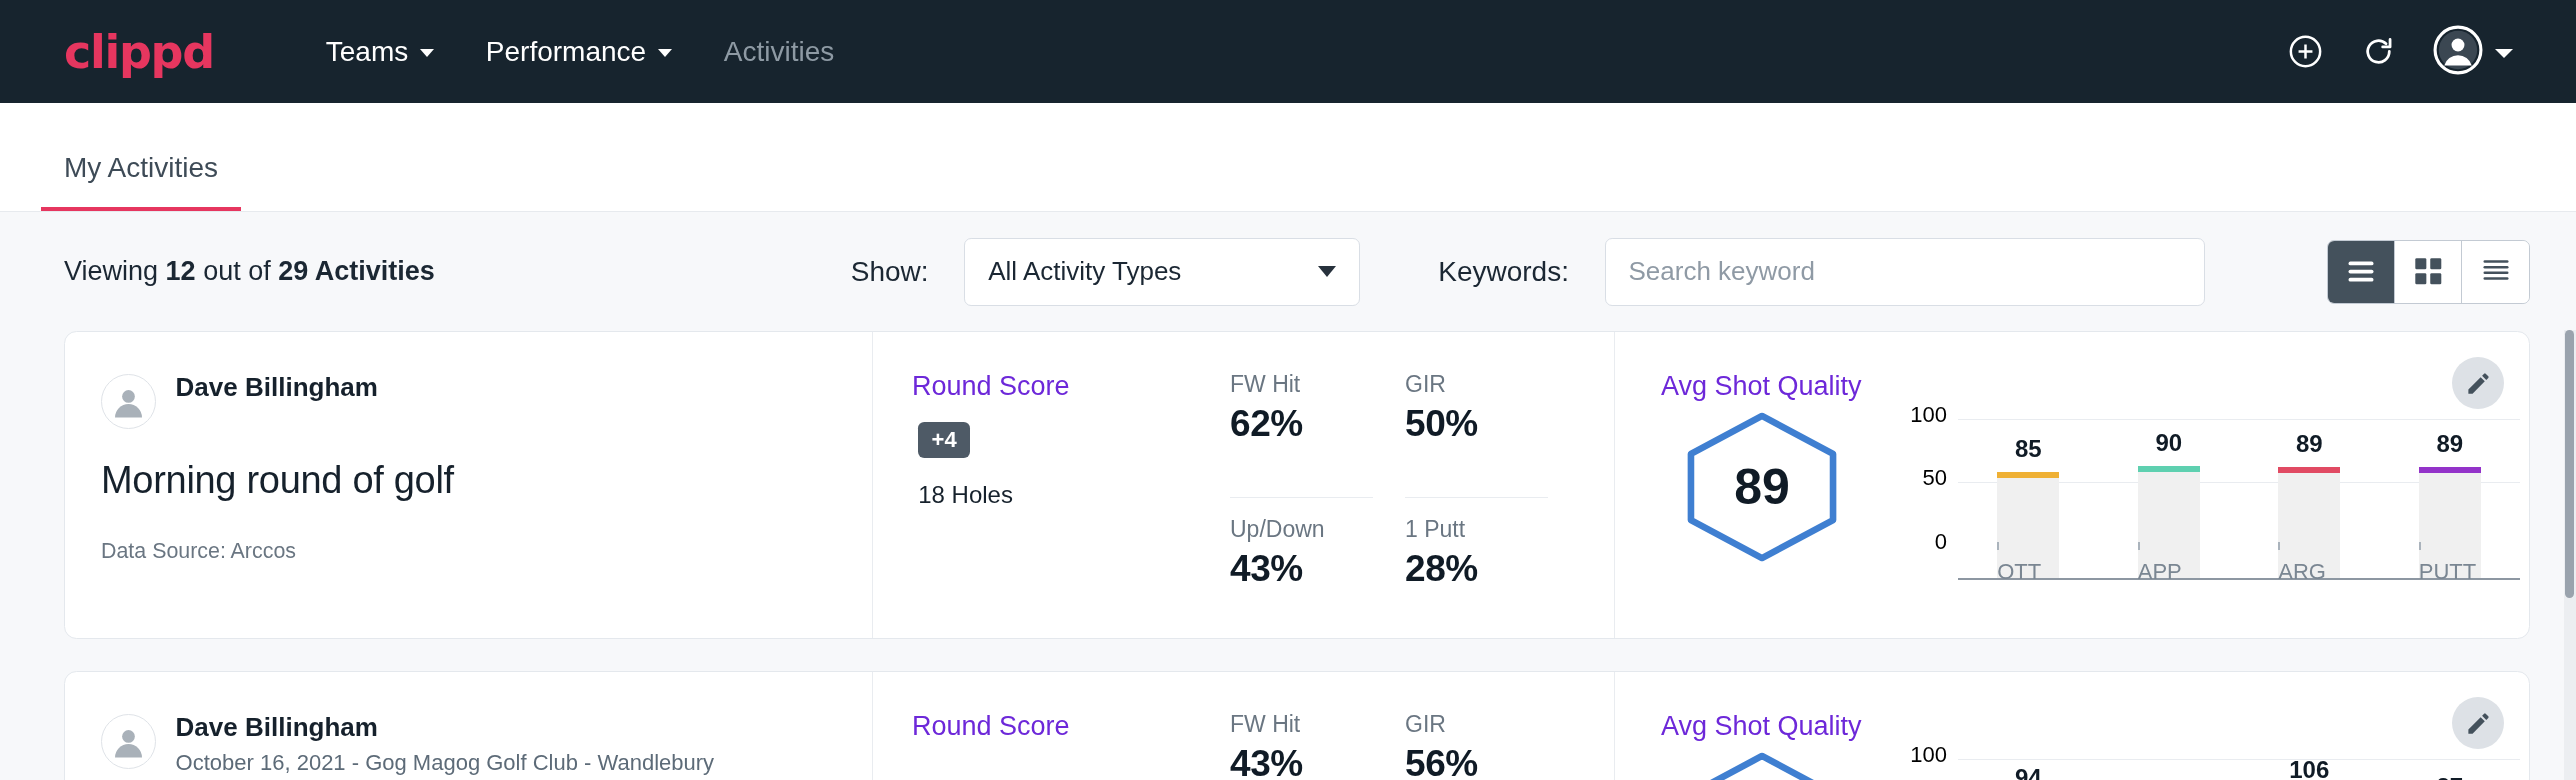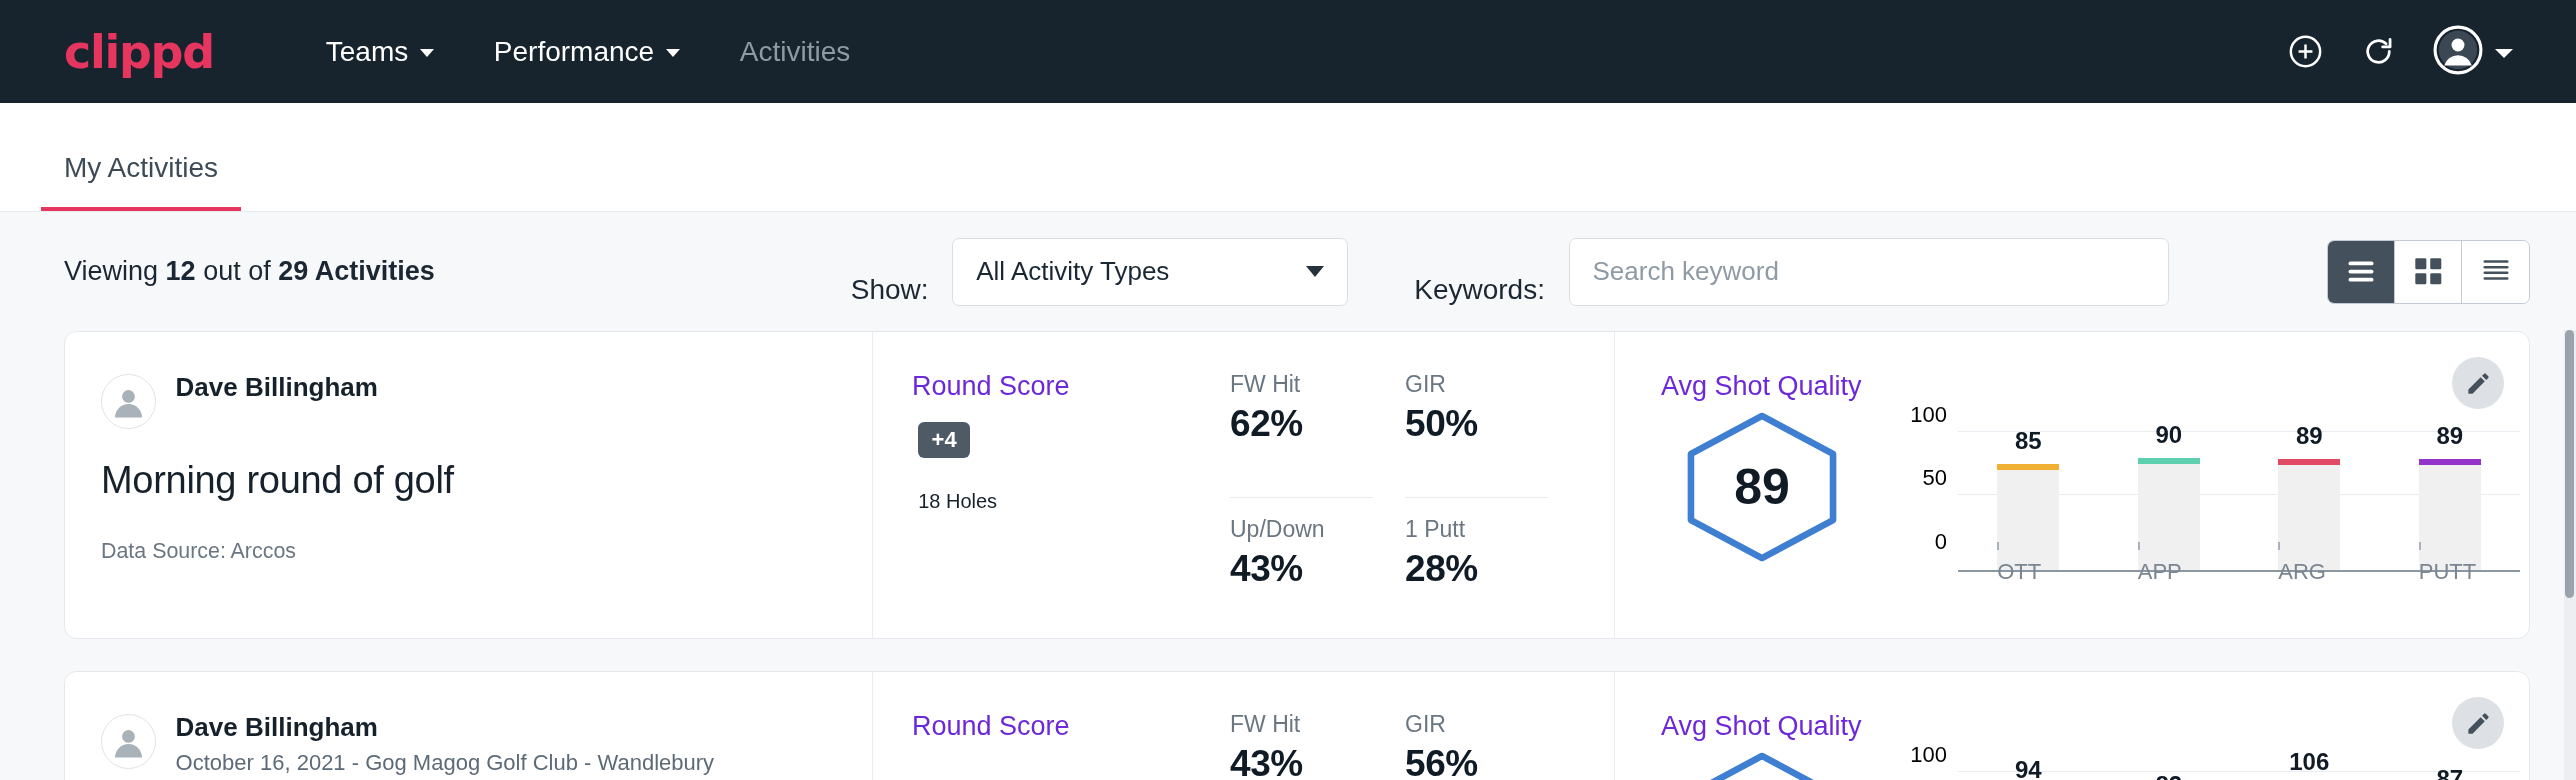--- a/index.html
+++ b/index.html
@@ -21,21 +21,21 @@
   }
   .logo {
     font-size: 46px;
     font-weight: 700;
     color: #e6365f;
     letter-spacing: -1.3px;
     margin-right: 86px;
     line-height: 1;
     font-family: "DejaVu Sans", sans-serif;
   }
-  .navlinks { display: flex; gap: 8px; }
+  .navlinks { display: flex; gap: 0; }
   .navlink {
     color: #ffffff;
     font-size: 28px;
     padding: 0 26px;
     display: flex;
     align-items: center;
     gap: 11.6px;
     cursor: pointer;
     white-space: nowrap;
   }
@@ -80,22 +80,22 @@
     height: 119px;
     display: flex;
     align-items: center;
     padding: 0 46px 0 64px;
   }
   .viewing { font-size: 27px; color: #1b2733; white-space: nowrap; }
   .viewing b { font-weight: 700; }
   .toolbar-mid {
     margin-left: 416px;
     display: flex;
-    align-items: flex-end;
-    gap: 4px;
+    align-items: center;
+    gap: 16px;
   }
   .tb-label { font-size: 28px; color: #1b2733; margin-right: 19.6px; white-space: nowrap; }
   .select {
     width: 396px; height: 68px;
     background: #fff;
     border: 0.9px solid #d9dee5;
     border-radius: 7.1px;
     display: flex; align-items: center;
     padding: 0 23px;
     font-size: 26px; color: #1b2733;
@@ -182,21 +182,21 @@
   .big-score-row { display: flex; align-items: flex-start; margin-top: 7.1px; }
   .big-score { font-size: 101px; font-weight: 700; color: #101b26; line-height: 0.92; letter-spacing: -2.7px; }
   .score-side { display: flex; flex-direction: column; align-items: flex-start; margin-left: 6.2px; }
   .badge {
     background: #4e5a66; color: #fff;
     font-size: 22px; font-weight: 700;
     border-radius: 6.2px;
     padding: 5.4px 13.4px;
     margin-top: 12.5px;
   }
-  .holes { font-size: 20px; color: #16212c; margin-top: 32px; white-space: nowrap; }
+  .holes { font-size: 24px; color: #16212c; margin-top: 23px; white-space: nowrap; }
 
   .card-stats {
     width: 384px;
     padding: 39px 0 0 0;
     flex-shrink: 0;
     display: grid;
     grid-template-columns: 143px 143px;
     grid-template-rows: auto auto;
     column-gap: 32px;
   }
@@ -218,21 +218,21 @@
     position: absolute; inset: 0;
     display: flex; align-items: center; justify-content: center;
     font-size: 50px; font-weight: 700; color: #101b26;
   }
 
   
   .chart { flex: 1; margin-left: 50px; margin-top: 9px; position: relative; height: 170px; }
   .chart-inner { position: relative; width: 100%; height: 127px; }
   .ylabels { position: absolute; left: 0; top: 0; width: 50px; height: 127px; }
   .ylabel { position: absolute; right: 0; font-size: 22px; color: #000000; transform: translateY(-50%); }
-  .plot { position: absolute; left: 61px; right: 9px; top: 16px; height: 141px; }
+  .plot { position: absolute; left: 61px; right: 9px; top: 4px; height: 161px; }
   .gridline { position: absolute; left: 0; right: 0; height: 0.9px; background: #e9ecf0; }
   .axisline { position: absolute; left: 0; right: 0; bottom: 0; height: 1.8px; background: #8d97a2; }
   .bars { position: absolute; left: 0; right: 0; bottom: 0; top: 0; display: flex; justify-content: space-around; align-items: flex-end; }
   .barcol { width: 62px; position: relative; height: 100%; display: flex; flex-direction: column; justify-content: flex-end; align-items: center; }
   .bar { width: 62px; background: #f0f0f0; position: relative; }
   .bar-cap { position: absolute; top: 0; left: 0; right: 0; height: 6.2px; }
   .bar-num { position: absolute; left: 0; right: 0; text-align: center; font-size: 24px; font-weight: 700; color: #101b26; }
   .xticks { position: absolute; left: 61px; right: 9px; top: 127px; height: 43px; display: flex; justify-content: space-around; }
   .xtick { width: 62px; display: flex; flex-direction: column; align-items: flex-start; }
   .tickmark { width: 1.8px; height: 13.4px; background: #aab3bc; }

